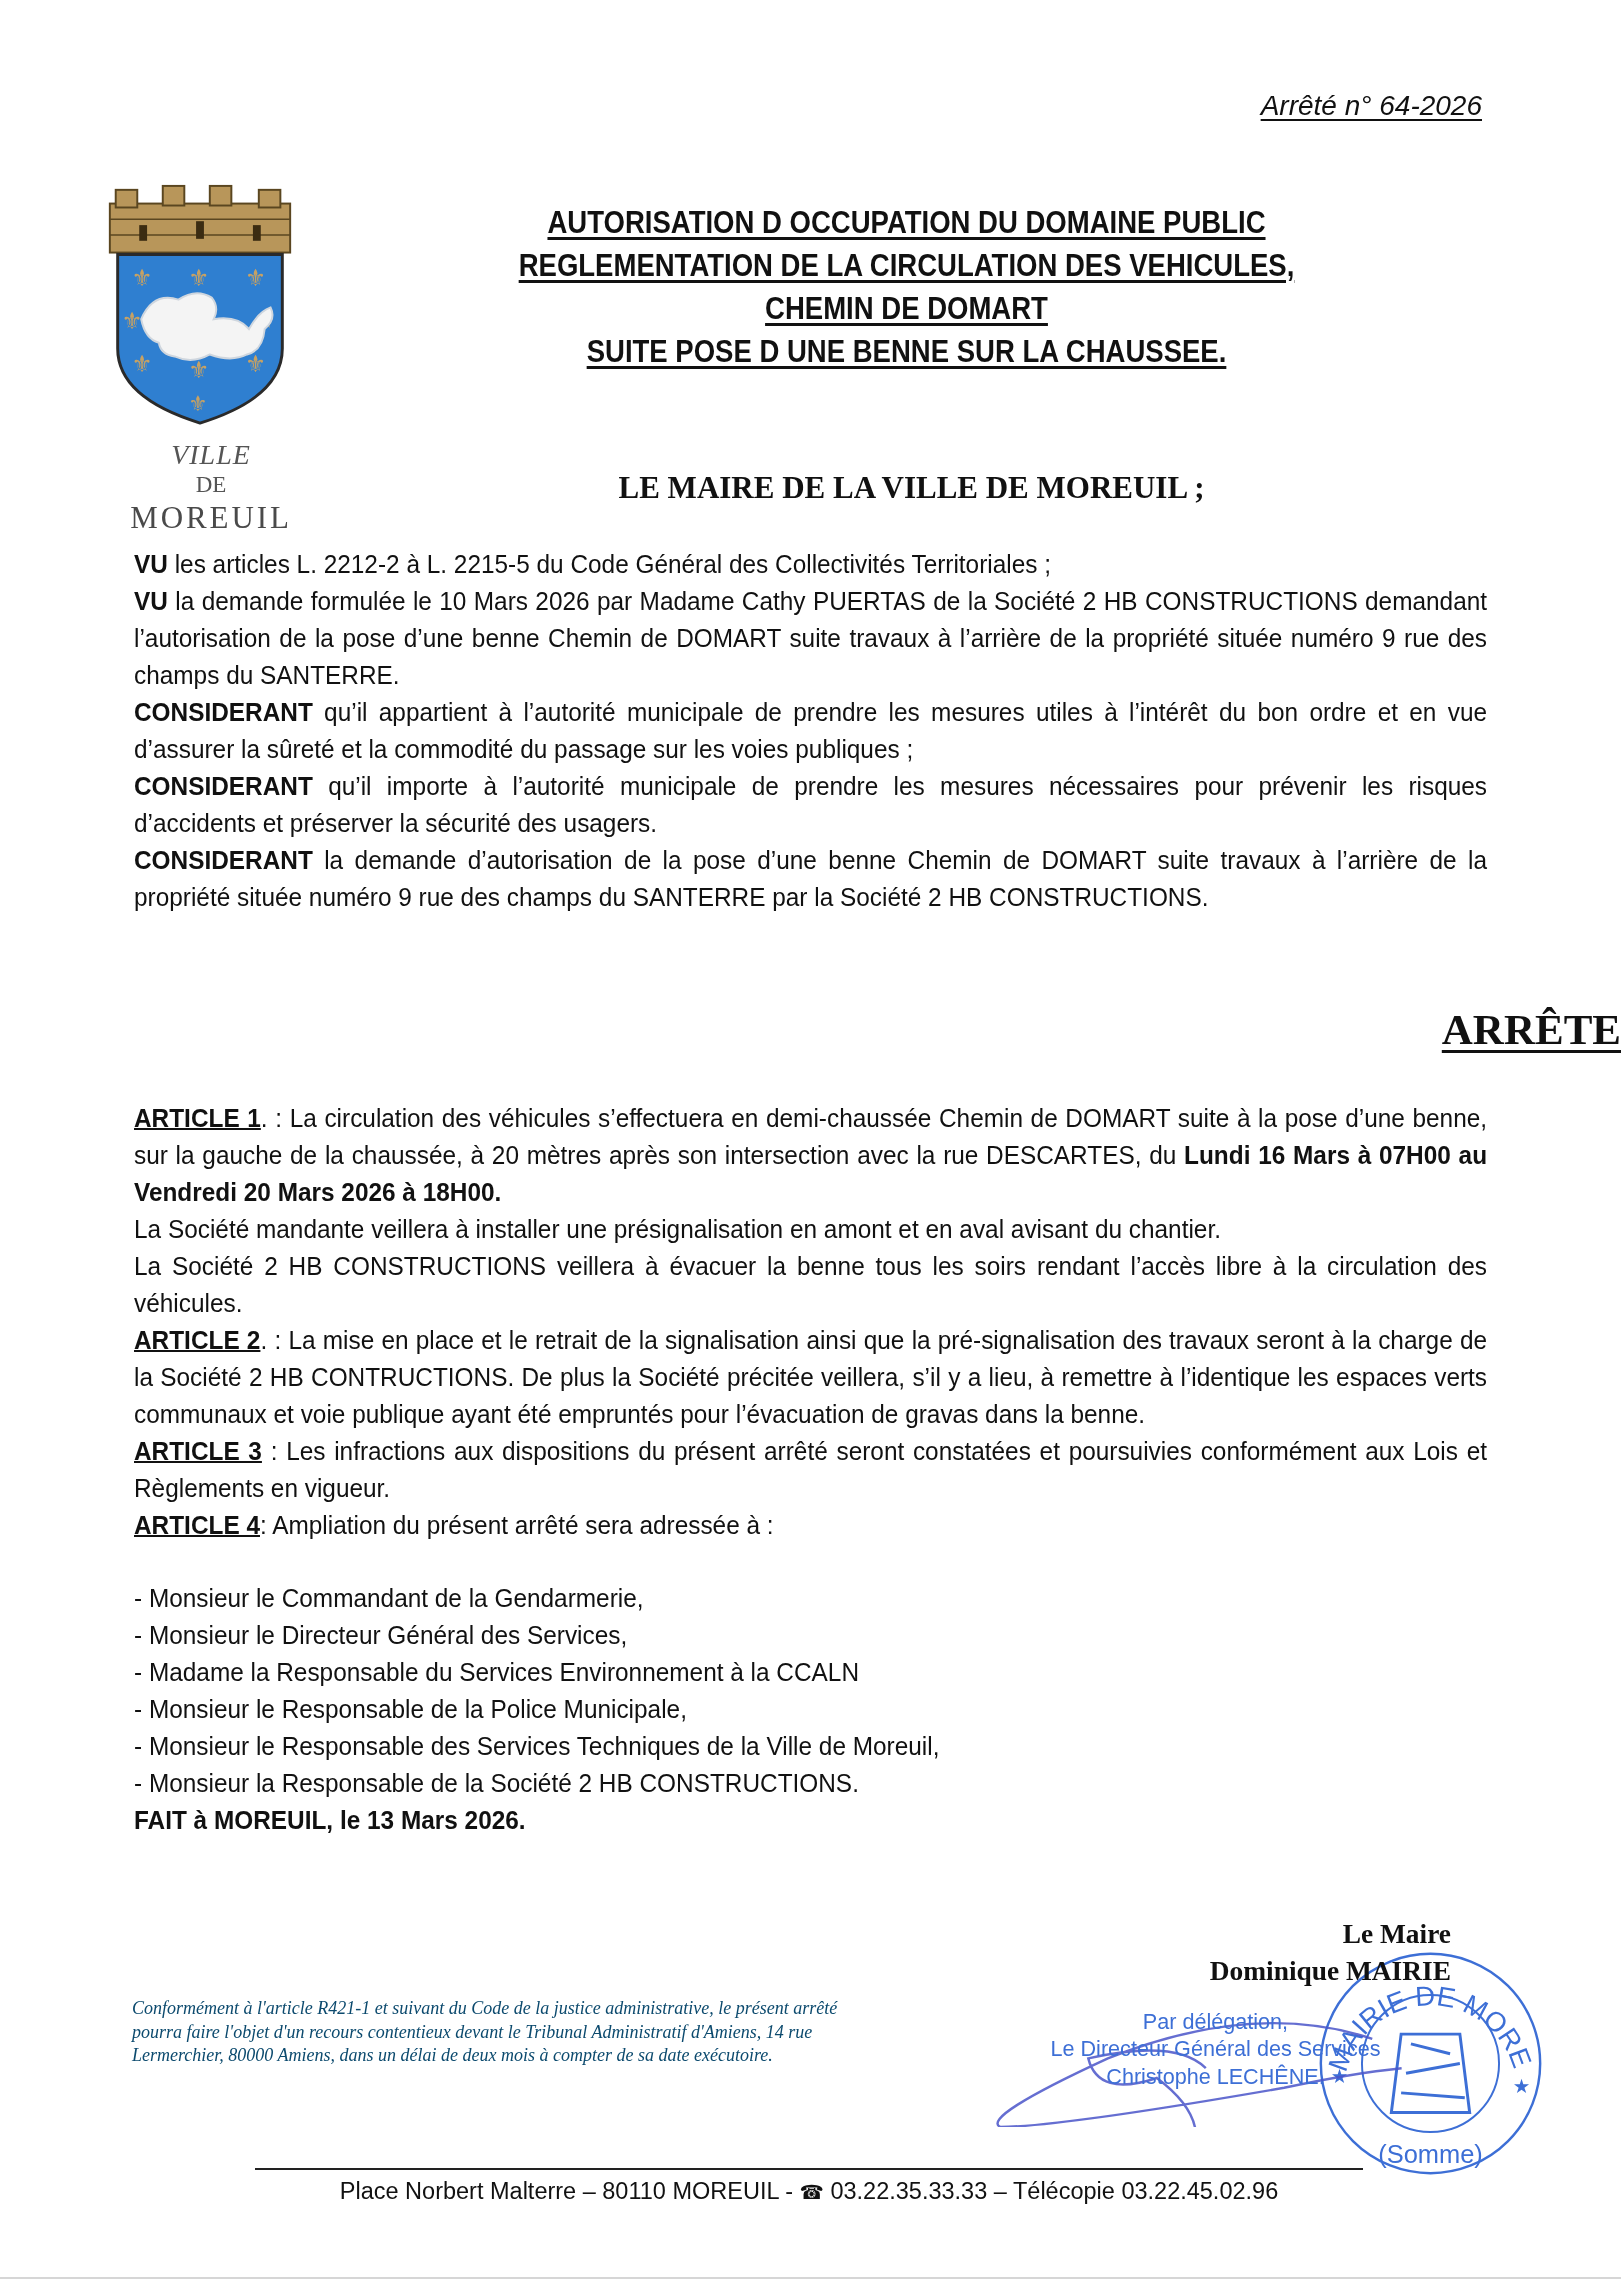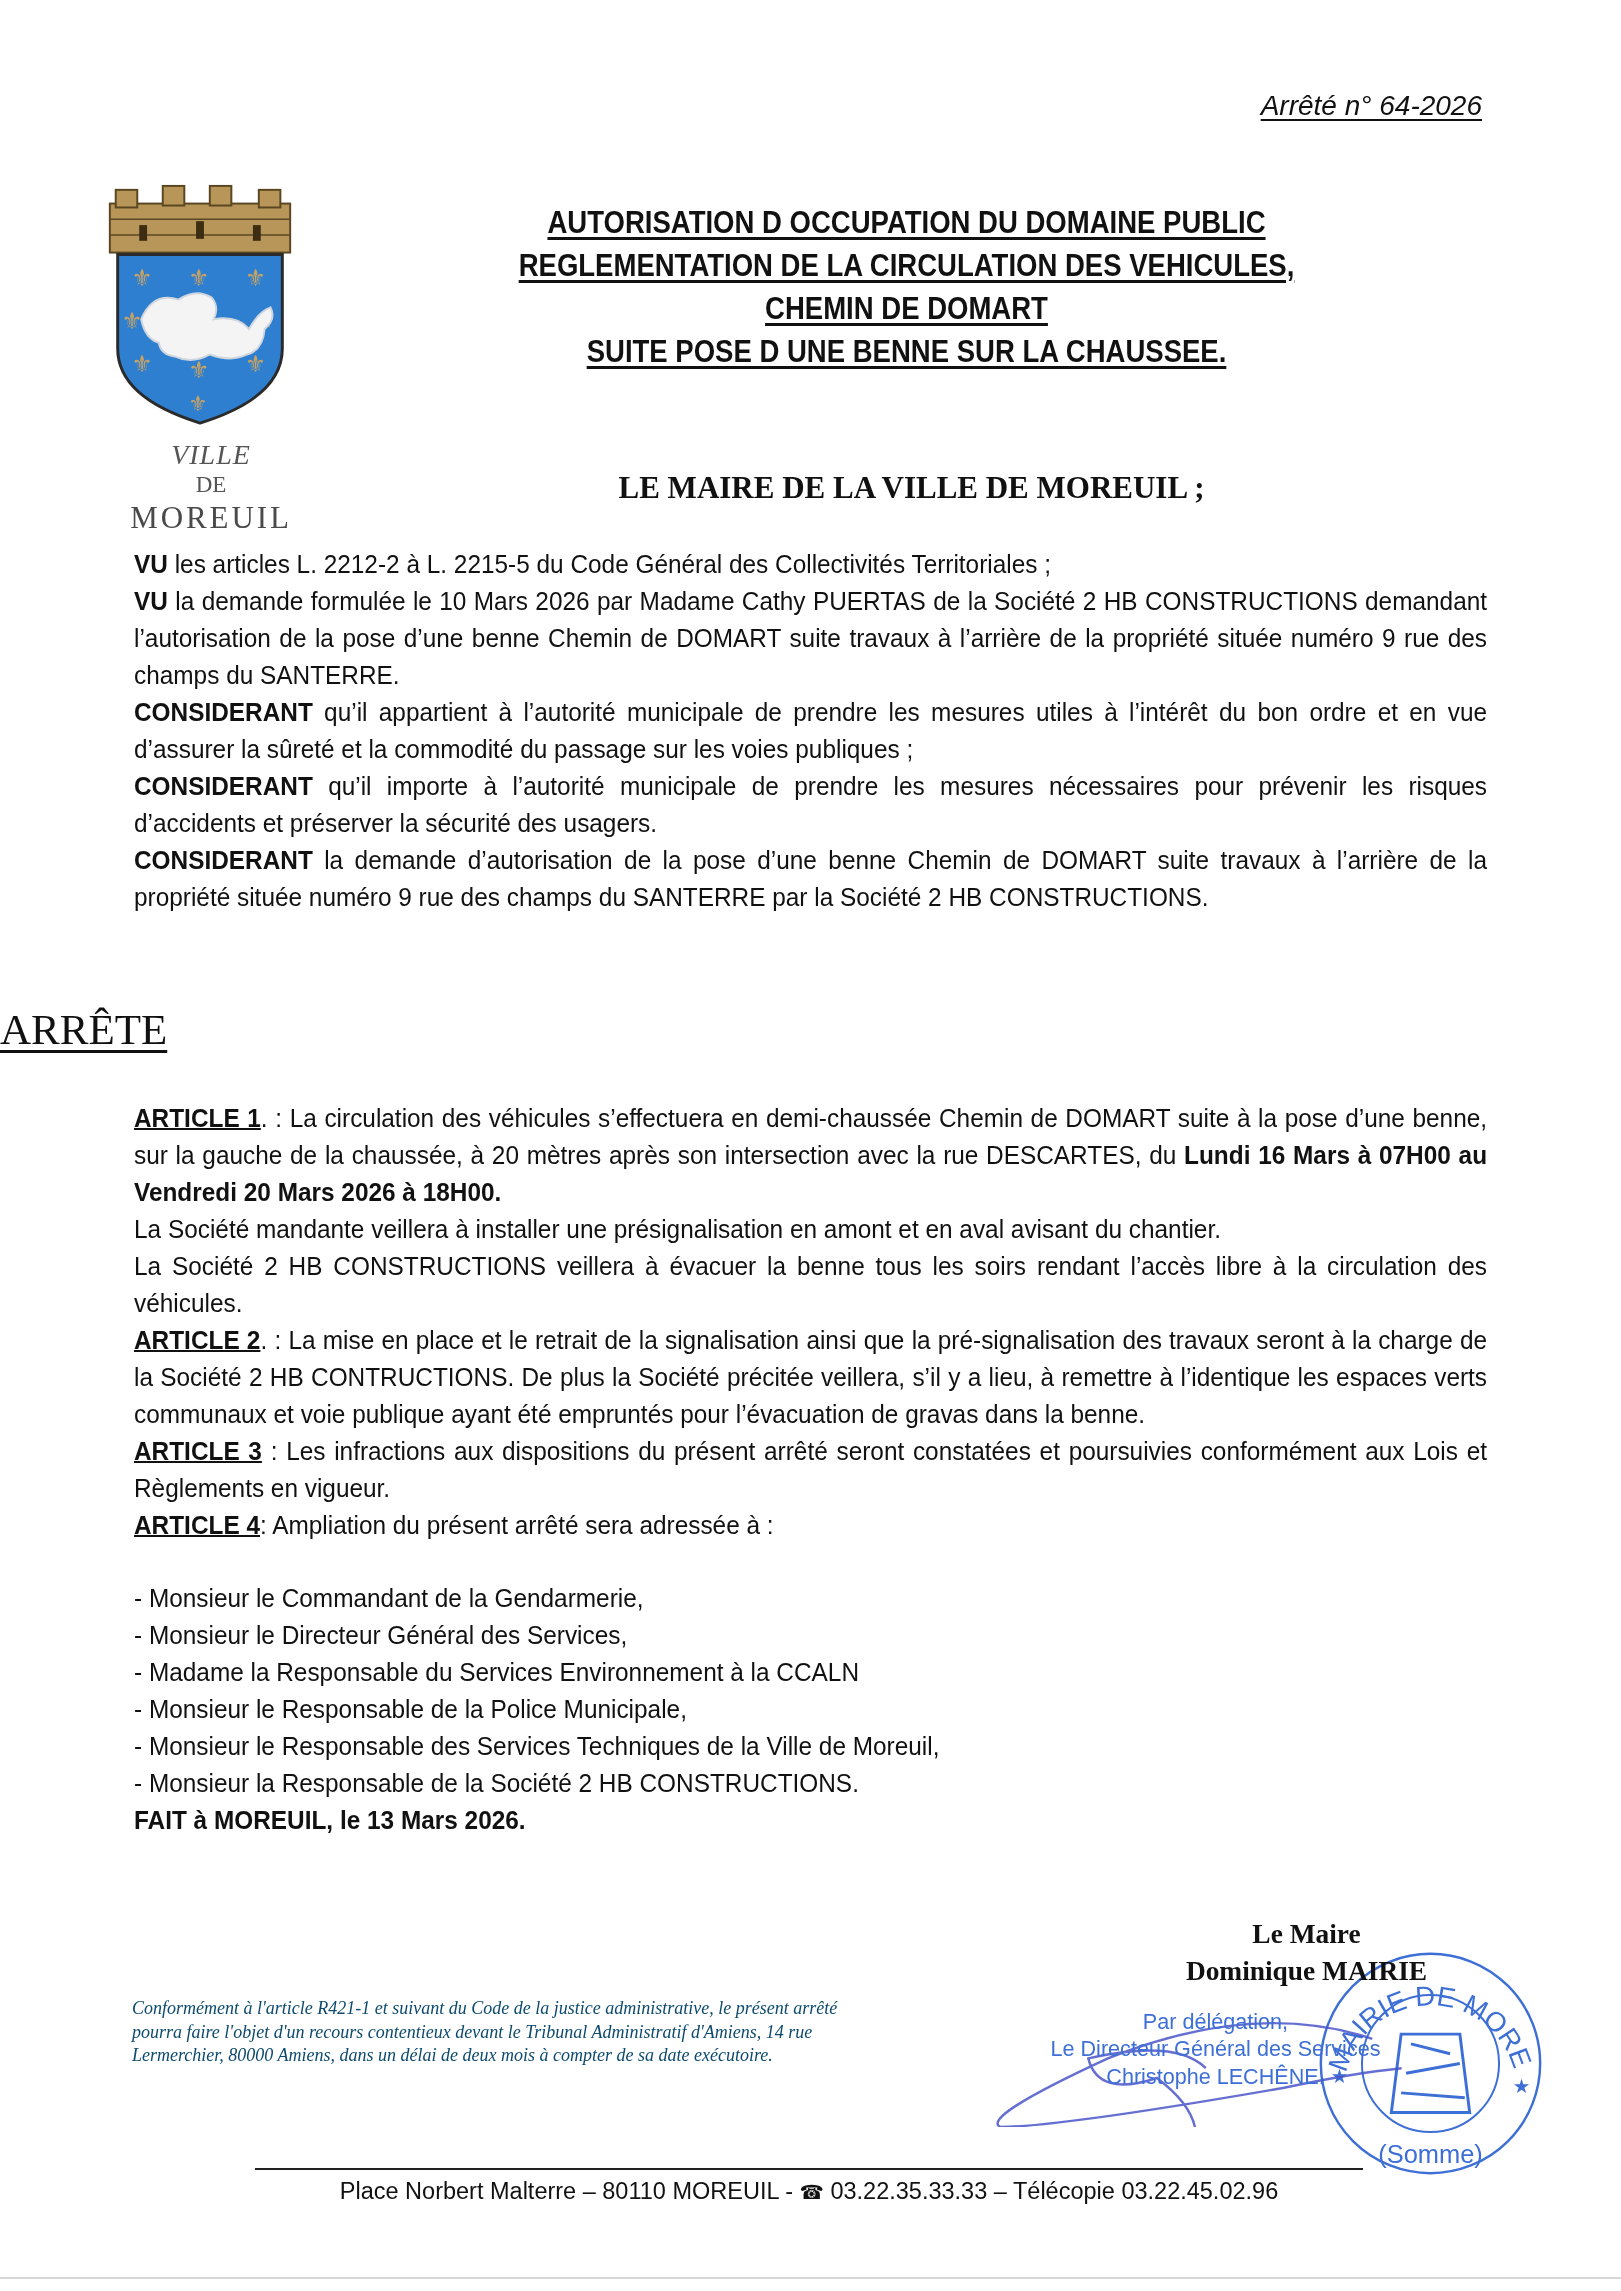--- a/index.html
+++ b/index.html
@@ -18,33 +18,33 @@
   .title div { display: block; }
   .title span { text-decoration: underline; text-decoration-thickness: 2.9px; text-underline-offset: 3.9px; }
 
   .maire { position: absolute; left: 549px; top: 470px; width: 725px; text-align: center; font-family: "Liberation Serif", serif; font-weight: bold; font-size: 31px; }
 
   .body { position: absolute; left: 134px; top: 546px; width: 1353px; font-family: "Liberation Sans", sans-serif; font-size: 26.5px; line-height: 37px; text-align: justify; }
   .body p { margin: 0; }
   .body b { font-weight: bold; }
   .cond { transform: scaleX(0.92); transform-origin: left top; width: 108.7%; }
 
-  .arrete { position: absolute; left: 0; width: 1621px; top: 1005px; text-align: left; font-family: "Liberation Serif", serif; font-weight: normal; font-size: 43px; }
+  .arrete { position: absolute; left: 0; width: 1621px; top: 1005px; text-align: right; font-family: "Liberation Serif", serif; font-weight: bold; font-size: 43px; }
   .arrete span { text-decoration: underline; text-decoration-thickness: 2.9px; text-underline-offset: 5.9px; }
 
   .articles { position: absolute; left: 134px; top: 1100px; width: 1353px; font-family: "Liberation Sans", sans-serif; font-size: 26.5px; line-height: 37px; text-align: justify; }
   .articles p { margin: 0; }
   .art-h { font-weight: bold; text-decoration: underline; text-decoration-thickness: 2px; }
   .list { margin-top: 36px; }
   .list div { line-height: 37px; }
   .fait { font-weight: bold; }
 
   .legal { position: absolute; left: 132px; top: 1997px; width: 745px; font-family: "Liberation Serif", serif; font-style: italic; font-size: 18px; line-height: 23.5px; color: #0c4a6e; }
 
-  .sign { position: absolute; left: 1081px; top: 1916px; width: 451px; text-align: center; font-family: "Liberation Serif", serif; font-weight: bold; font-size: 27.4px; line-height: 37px; }
+  .sign { position: absolute; left: 1000px; top: 1916px; width: 451px; text-align: right; font-family: "Liberation Serif", serif; font-weight: bold; font-size: 27.4px; line-height: 37px; }
   .deleg { position: absolute; left: 1000px; top: 2000px; width: 431px; text-align: center; font-family: "Liberation Sans", sans-serif; font-size: 21.6px; line-height: 27.4px; color: #3d6fd6; }
   .stamp { position: absolute; left: 1313px; top: 1946px; width: 235px; height: 235px; }
   .scribble { position: absolute; left: 961px; top: 1980px; width: 470px; height: 147px; }
 
   .footer-line { position: absolute; left: 255px; top: 2168px; width: 1108px; height: 2px; background: #222; }
   .footer { position: absolute; left: 255px; top: 2178px; width: 1108px; text-align: center; font-family: "Liberation Sans", sans-serif; font-size: 23.5px; }
   .footer .phone { font-size: 19.6px; }
   .bottom-line { position: absolute; left: 0; top: 2277px; width: 1621px; height: 2px; background: #d6d6d6; }
 </style>
 </head>

